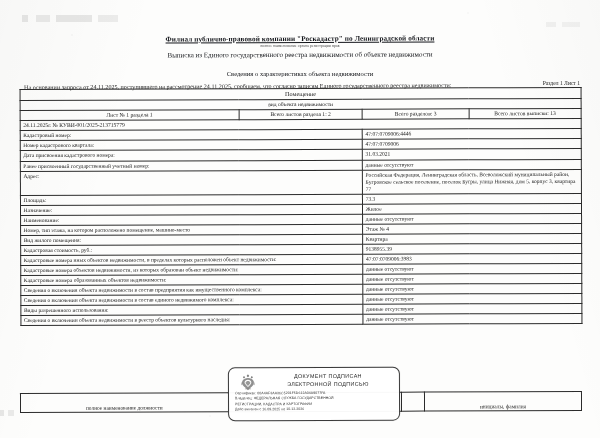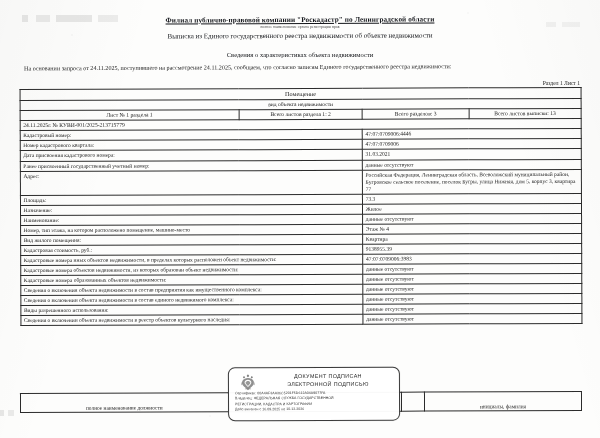--- a/index.html
+++ b/index.html
@@ -40,21 +40,22 @@
 
   .content {
     position: absolute;
     inset: 0;
     padding: 0;
   }
 
   
   .hdr {
     text-align: center;
-    padding-top: 16px;
+    padding-top: 4px;
+    margin-top: 31px;
   }
   .org-line {
     font-size: 7.2px;
     font-weight: bold;
     text-decoration: underline;
     letter-spacing: .1px;
     color: #15171c;
     transform: rotate(-0.25deg);
   }
   .org-sub {

